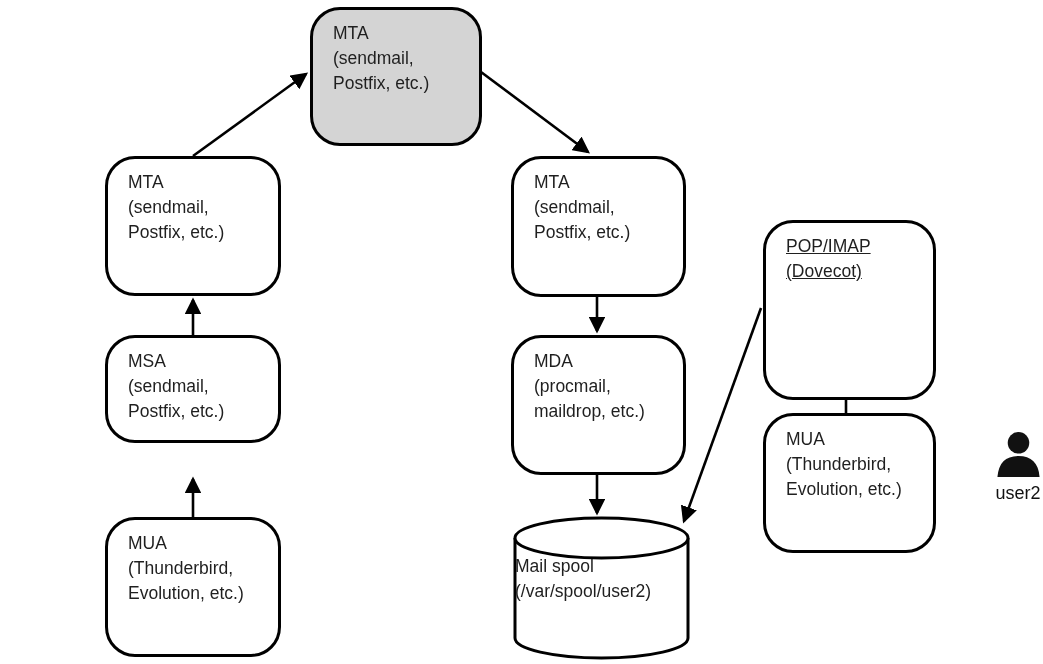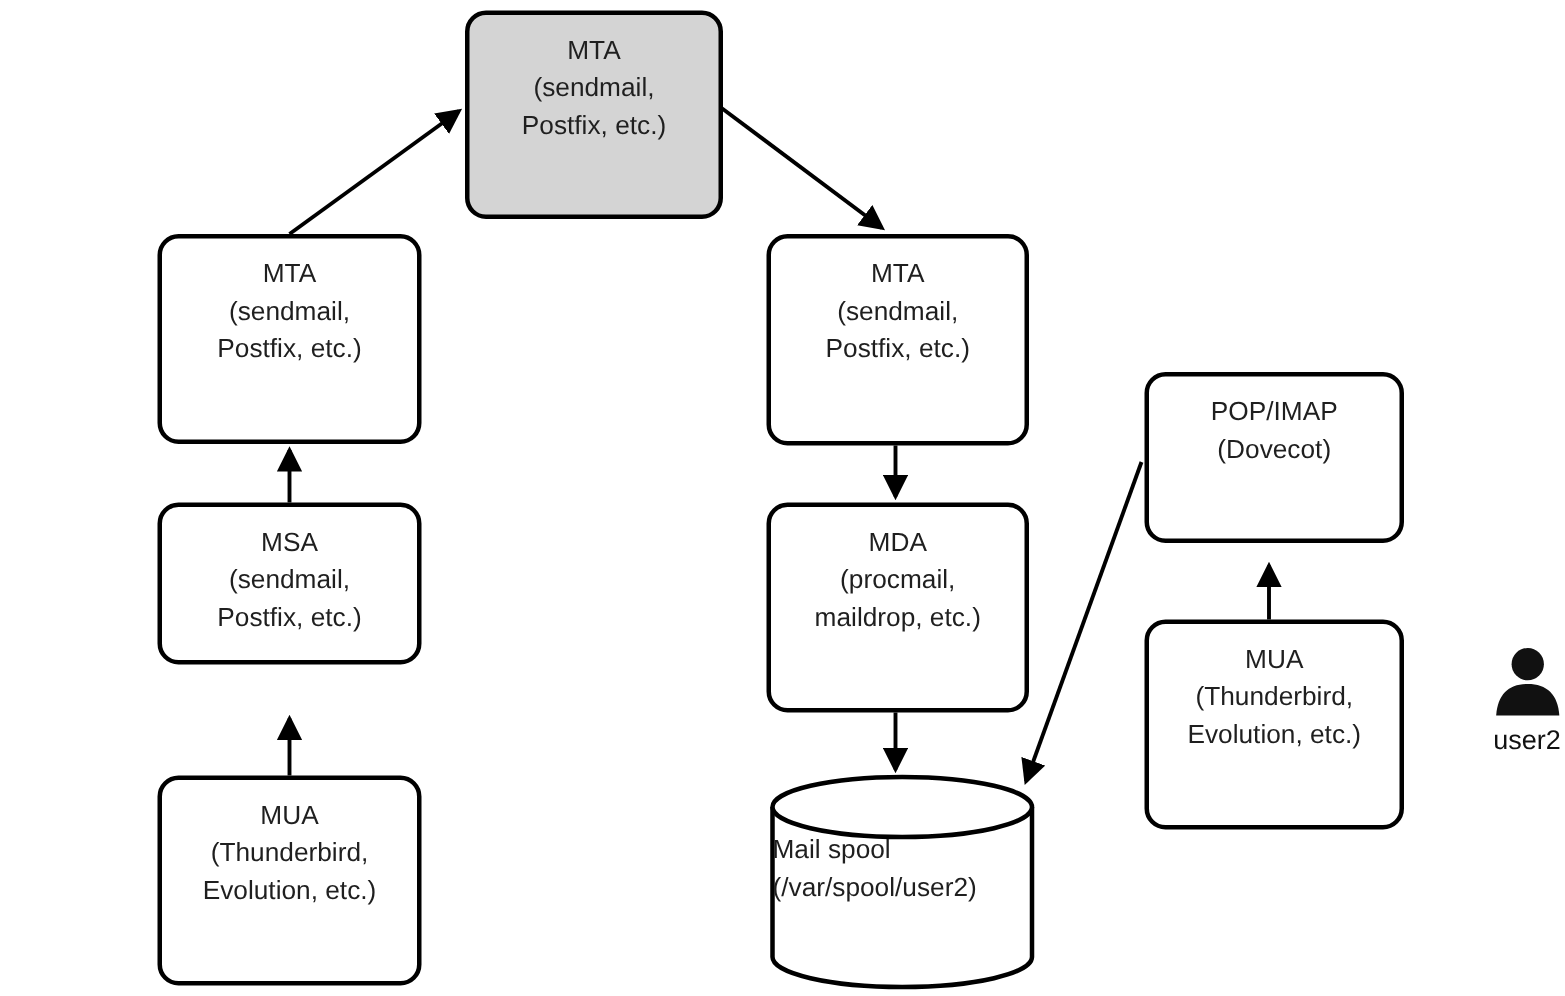--- a/index.html
+++ b/index.html
@@ -20,26 +20,27 @@
     left: 0;
     top: 0;
     width: 1043px;
     height: 664px;
   }
   .node {
     position: absolute;
     box-sizing: border-box;
     background: #ffffff;
     border: 3px solid #000000;
-    border-radius: 14px;
+    border-radius: 30px;
     color: #1f1f1f;
     font-size: 17.5px;
     line-height: 25px;
-    text-align: center;
+    text-align: left;
     padding-top: 11px;
+    padding-left: 20px;
   }
   .node.highlight {
     background: #d4d4d4;
   }
   .node-label {
     white-space: pre-line;
     display: block;
   }
   .cyl-label {
     position: absolute;
@@ -124,21 +125,21 @@
 (sendmail,
 Postfix, etc.)</span>
   </div>
 
   <div class="node" style="left:511px; top:335px; width:175px; height:140px;">
     <span class="node-label">MDA
 (procmail,
 maildrop, etc.)</span>
   </div>
 
-  <div class="node" style="left:763px; top:248px; width:173px; height:114px;">
+  <div class="node" style="left:763px; top:220px; width:173px; height:180px;text-decoration:underline;">
     <span class="node-label">POP/IMAP
 (Dovecot)</span>
   </div>
 
   <div class="node" style="left:763px; top:413px; width:173px; height:140px;">
     <span class="node-label">MUA
 (Thunderbird,
 Evolution, etc.)</span>
   </div>
 

